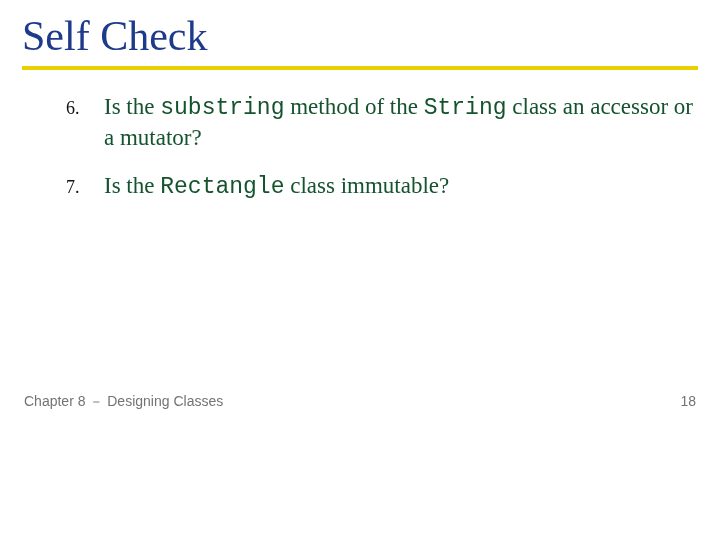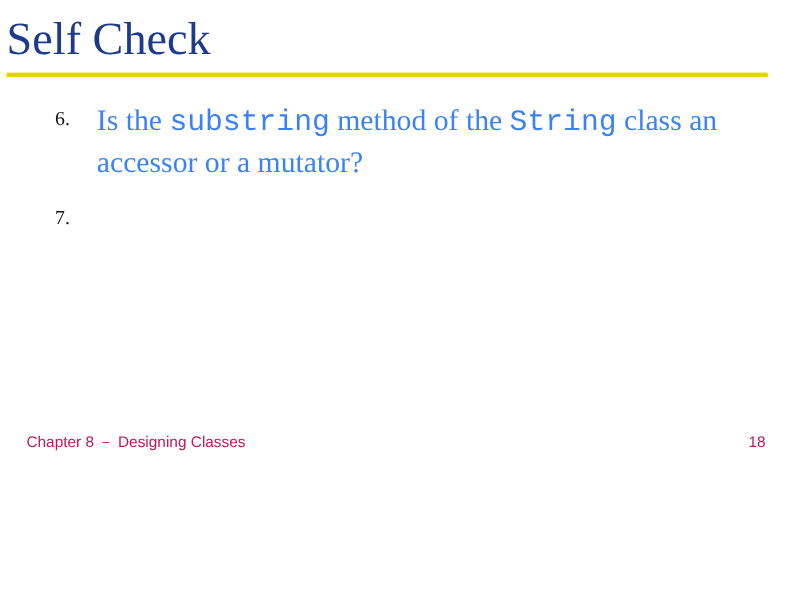--- a/index.html
+++ b/index.html
@@ -1,42 +1,45 @@
 <!DOCTYPE html>
 <html><head>
 <meta charset="utf-8">
 <style>
   * { margin: 0; padding: 0; box-sizing: border-box; }
   html, body { width: 720px; height: 540px; background: #fff; font-family: Georgia, 'Times New Roman', serif; }
-  .slide { width: 720px; height: 433px; position: relative; padding: 12px 22px 0 6px; }
+  .slide { width: 720px; height: 433px; position: relative; padding: 12px 22px 0 22px; }
   .title { font-family: 'Comic Sans MS', 'Chalkboard SE', cursive; font-size: 42px; color: #1e3a8a; font-weight: normal; margin-bottom: 6px; }
   .rule { height: 4px; background: #e6d200; width: 100%; margin-bottom: 22px; }
   .list { padding-left: 44px; }
   .item { display: flex; align-items: flex-start; margin-bottom: 18px; gap: 18px; }
   .num { font-family: 'Comic Sans MS', cursive; font-size: 18px; color: #111; min-width: 20px; padding-top: 6px; }
-  .body { font-family: 'Comic Sans MS', cursive; font-size: 27px; color: #3b82f6; line-height: 1.28; }
+  .body { font-family: 'Comic Sans MS', cursive; font-size: 23px; color: #14532d; line-height: 1.28; }
   .code { font-family: 'Courier New', monospace; }
-  .footer { position: absolute; bottom: 22px; left: 0; width: 100%; padding: 0 24px; display: flex; justify-content: space-between; font-family: Arial, Helvetica, sans-serif; font-size: 14px; color: #be185d; }
+  .footer { position: absolute; bottom: 22px; left: 0; width: 100%; padding: 0 24px; display: flex; justify-content: space-between; font-family: Arial, Helvetica, sans-serif; font-size: 14px; color: #737373; }
 </style>
 </head>
 <body>
 
 <div class="slide">
   <div class="title">Self Check</div>
   <div class="rule"></div>
 
   <div class="list">
     <div class="item">
       <div class="num">6.</div>
       <div class="body">
         <span>Is the </span><span class="code">substring</span><span> method of the </span><span class="code">String</span><span> class an accessor or a mutator?</span>
       </div>
     </div>
     <div class="item">
       <div class="num">7.</div>
+      <div class="body">
+        <span>Is the </span><span class="code">Rectangle</span><span> class immutable?</span><span class="code"></span><span></span>
+      </div>
     </div>
   </div>
 
   <div class="footer">
     <span>Chapter 8 － Designing Classes</span>
     <span>18</span>
   </div>
 </div>
 
 </body></html>

